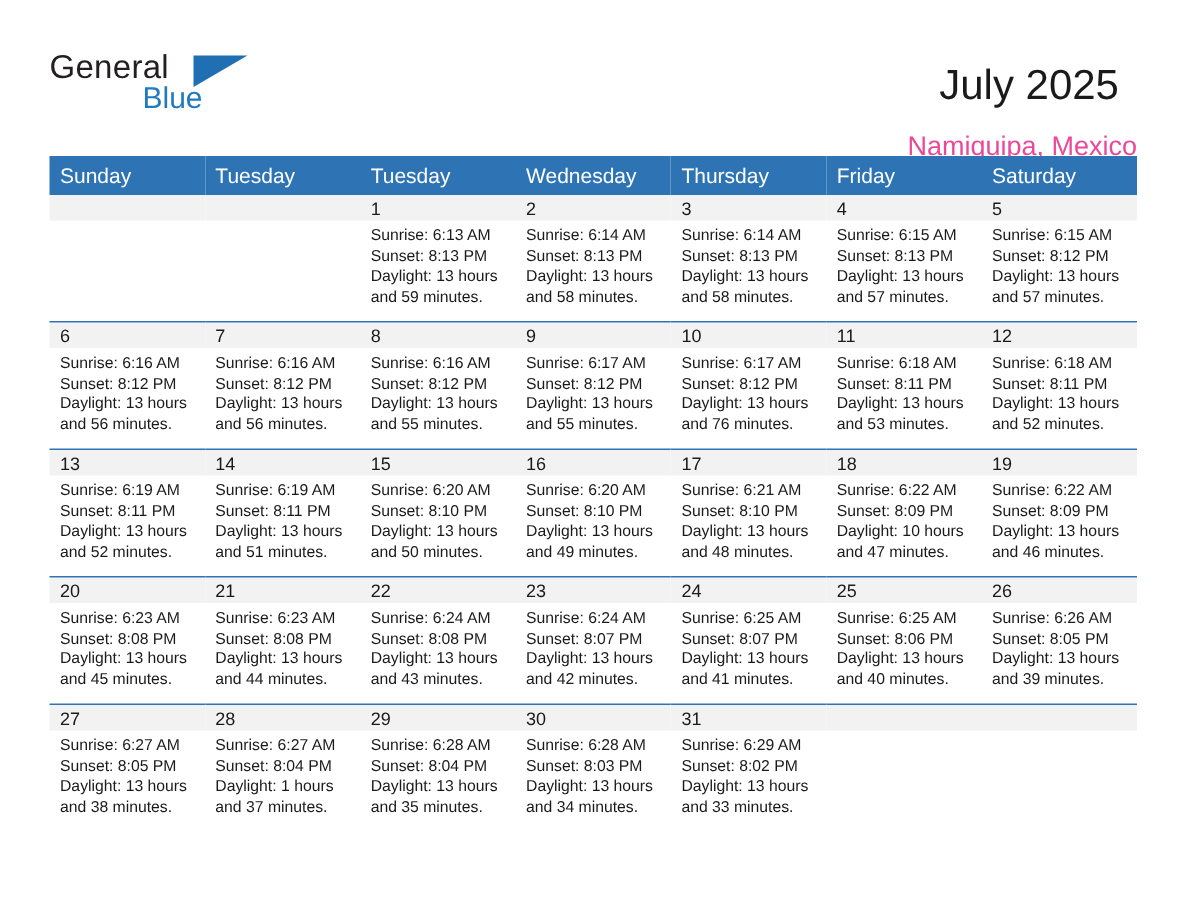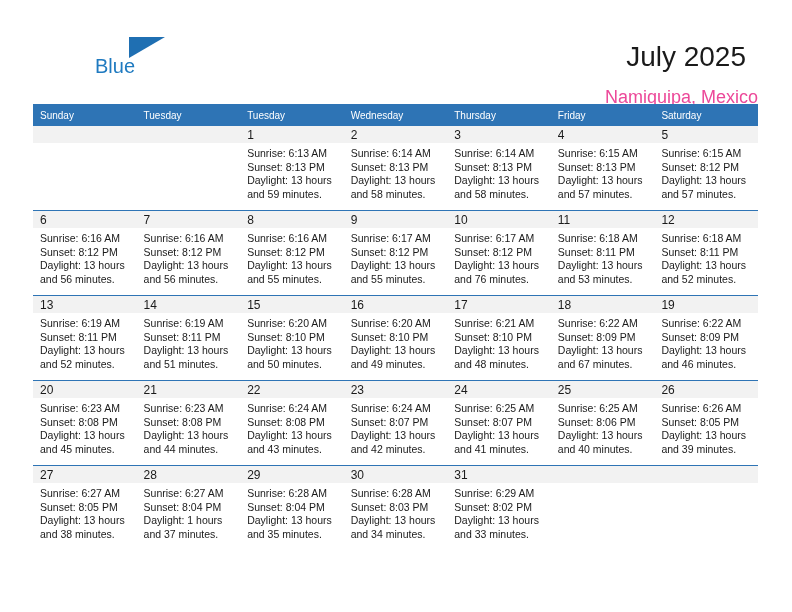--- a/index.html
+++ b/index.html
@@ -88,21 +88,21 @@
     position: absolute;
     left: 33px;
     top: 104px;
     width: 725px;
     border-collapse: collapse;
     table-layout: fixed;
   }
   .calendar th {
     background: #2e74b5;
     color: #ffffff;
-    font-size: 10px;
+    font-size: 14px;
     font-weight: normal;
     text-align: left;
     padding: 5px 0 5px 7px;
     height: 12px;
     border: none;
   }
   .calendar td {
     vertical-align: top;
     padding: 0;
     border: none;
@@ -138,20 +138,21 @@
   }
 </style>
 </head>
 <body>
 
 <div class="page">
 
   <div class="top-bar">
 
     <div class="brand">
+      <span class="brand-general">General</span>
       <span class="brand-triangle"></span>
       <span class="brand-blue">Blue</span>
     </div>
 
     <div class="title-block">
       <div class="cal-title">July 2025</div>
       <div class="cal-subtitle">Namiquipa, Mexico</div>
     </div>
 
   </div>
@@ -316,21 +317,21 @@
               <div>Sunrise: 6:21 AM</div>
               <div>Sunset: 8:10 PM</div>
               <div class="daylight">Daylight: 13 hours and 48 minutes.</div>
             </div>
           </td>
           <td>
             <div class="daynum-band">18</div>
             <div class="cell-body">
               <div>Sunrise: 6:22 AM</div>
               <div>Sunset: 8:09 PM</div>
-              <div class="daylight">Daylight: 13 hours and 67 minutes.</div>
+              <div class="daylight">Daylight: 10 hours and 47 minutes.</div>
             </div>
           </td>
           <td>
             <div class="daynum-band">19</div>
             <div class="cell-body">
               <div>Sunrise: 6:22 AM</div>
               <div>Sunset: 8:09 PM</div>
               <div class="daylight">Daylight: 13 hours and 46 minutes.</div>
             </div>
           </td>

